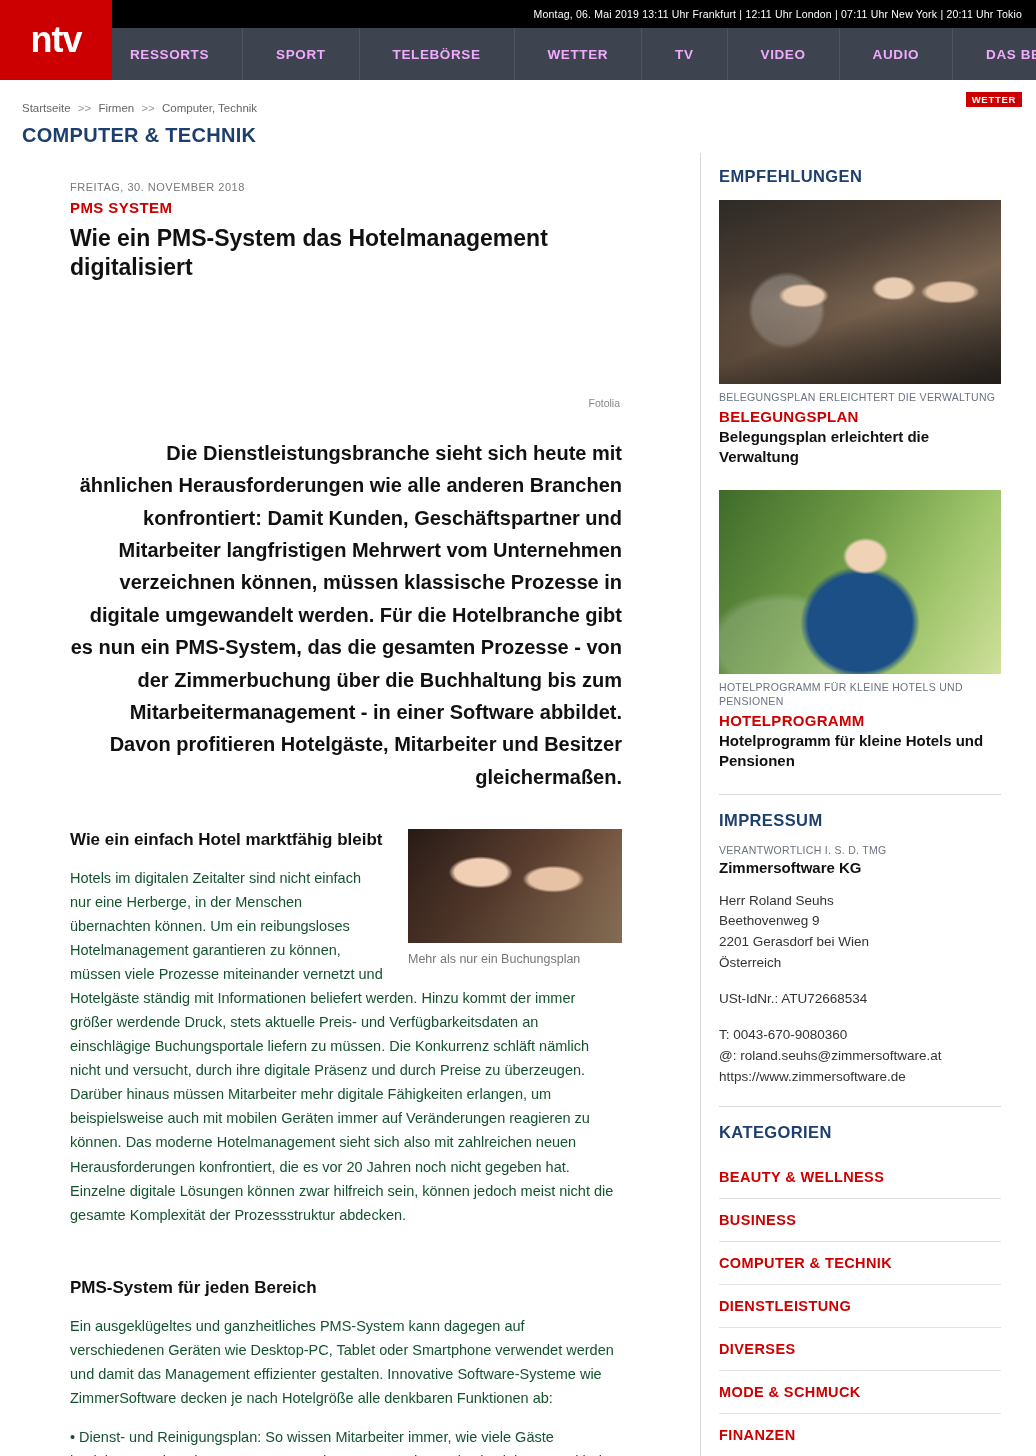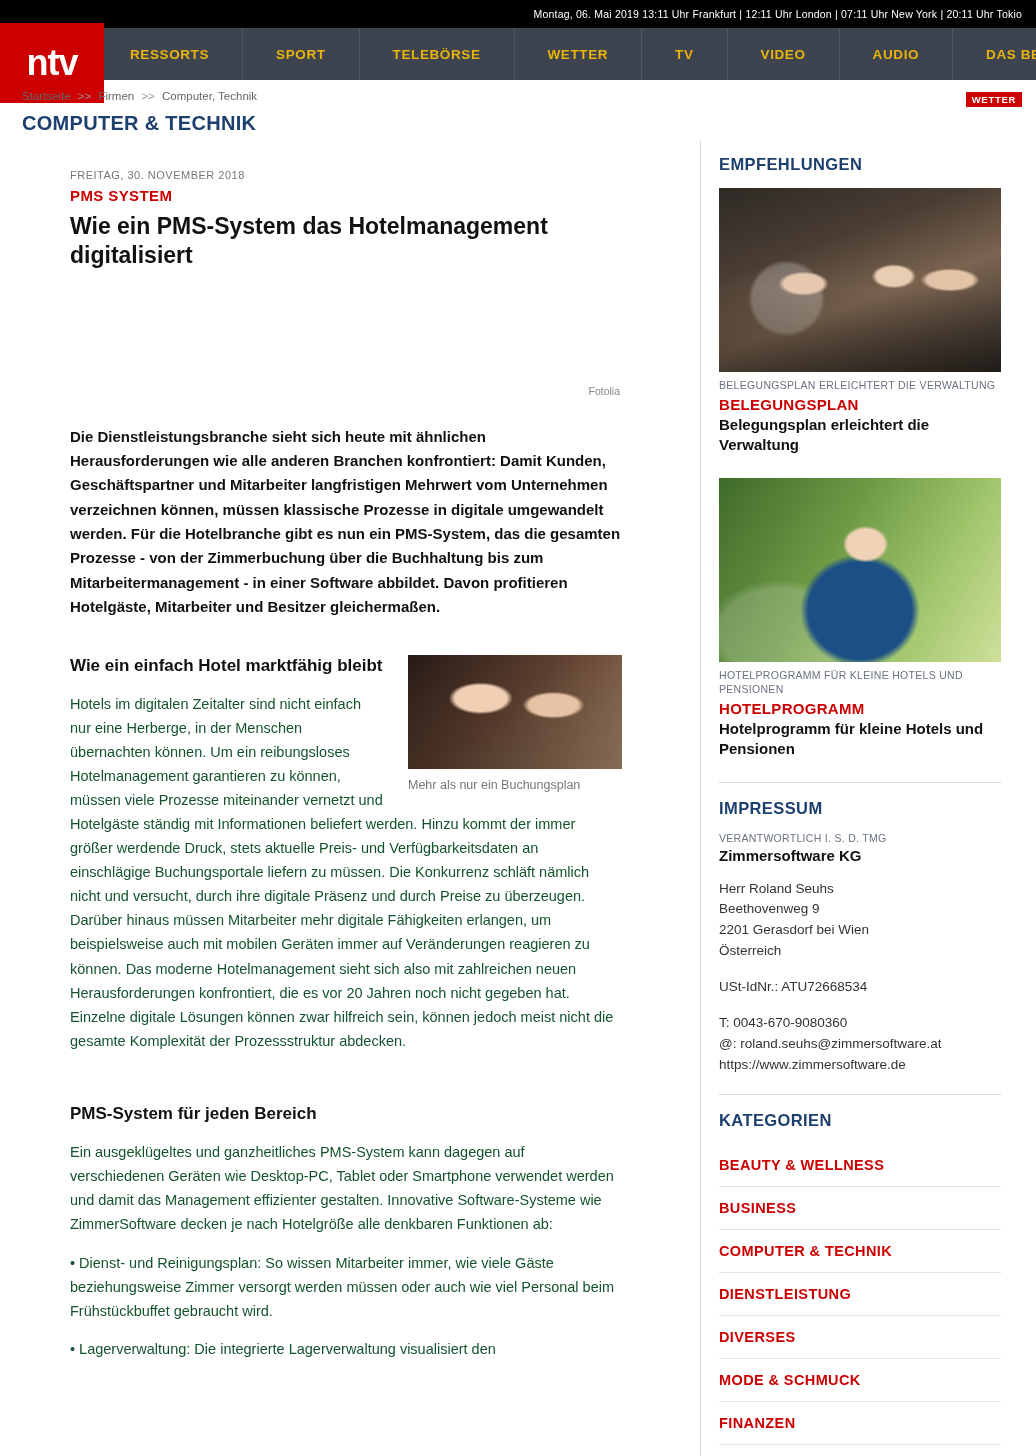--- a/index.html
+++ b/index.html
@@ -29,46 +29,45 @@
 
   
   .nav {
     height: 52px;
     background: #3d4450;
     display: flex;
     align-items: stretch;
     position: relative;
   }
   .logo {
-    width: 104px;
+    width: 112px;
     background: #cc0000;
     display: flex;
     align-items: center;
     justify-content: center;
     height: 80px;
     position: absolute;
     left: 0;
     top: -28px;
-    margin-top: 23px;
   }
   .logo-text {
     color: #fff;
     font-size: 36px;
     font-weight: bold;
     letter-spacing: -1px;
     font-family: "Liberation Sans", sans-serif;
   }
   .nav-items {
     margin-left: 96px;
     display: flex;
     align-items: stretch;
     flex: 1;
   }
   .nav-item {
-    color: #eab308;
+    color: #f0abfc;
     font-size: 13.5px;
     font-weight: bold;
     letter-spacing: .6px;
     display: flex;
     align-items: center;
     padding: 0 33px;
     border-right: 1px solid #4d5463;
     cursor: pointer;
     white-space: nowrap;
   }
@@ -85,21 +84,21 @@
     border-radius: 50%;
     display: flex; align-items: center; justify-content: center;
     cursor: pointer;
   }
   .live-label { color: #fff; font-size: 14px; font-weight: bold; letter-spacing: .6px; }
 
   
   .crumbrow {
     display: flex;
     align-items: flex-end;
-    padding: 10px 14px 0 22px;
+    padding: 22px 14px 0 22px;
     position: relative;
   }
   .breadcrumb {
     font-size: 11.5px;
     color: #666;
   }
   .breadcrumb a { color: #666; text-decoration: none; cursor: pointer; }
   .breadcrumb .sep { color: #999; padding: 0 4px; }
   .anzeige {
     position: absolute;
@@ -164,25 +163,26 @@
     margin-top: 18px;
     height: 96px;
   }
   .credit {
     text-align: right;
     font-size: 10.5px;
     color: #888;
     padding-right: 2px;
   }
   .lead {
-    font-size: 15px;
+    font-size: 20px;
     line-height: 1.62;
     font-weight: bold;
     color: #111;
     margin-top: 28px;
+    text-align: right;
   }
   h3.sub {
     font-size: 17px;
     margin: 36px 0 0 0;
     line-height: 1.3;
     max-width: 330px;
     color: #111;
   }
   .body-p {
     font-size: 14.5px;

